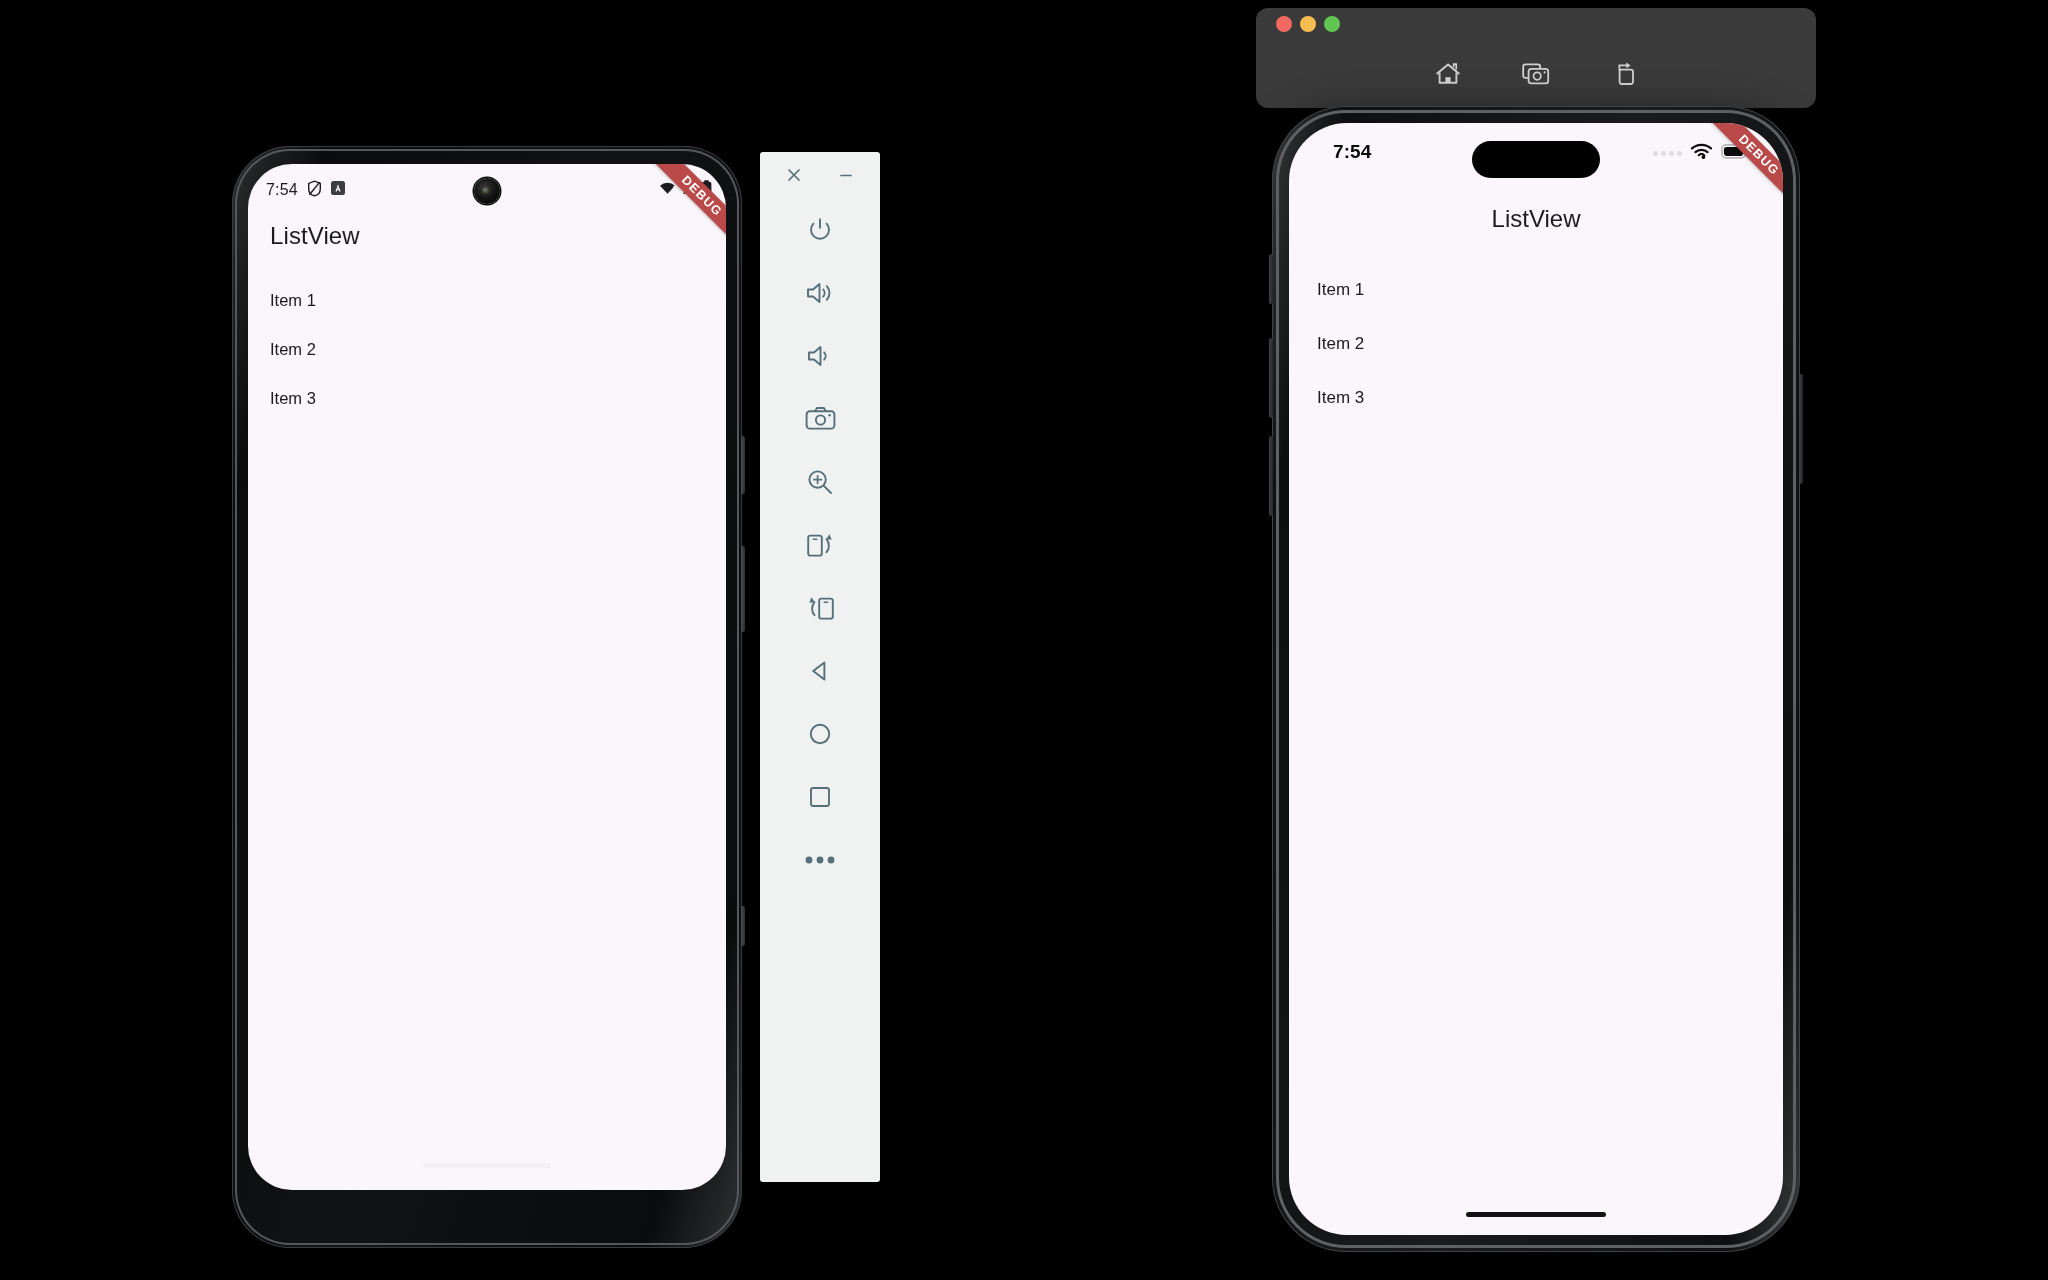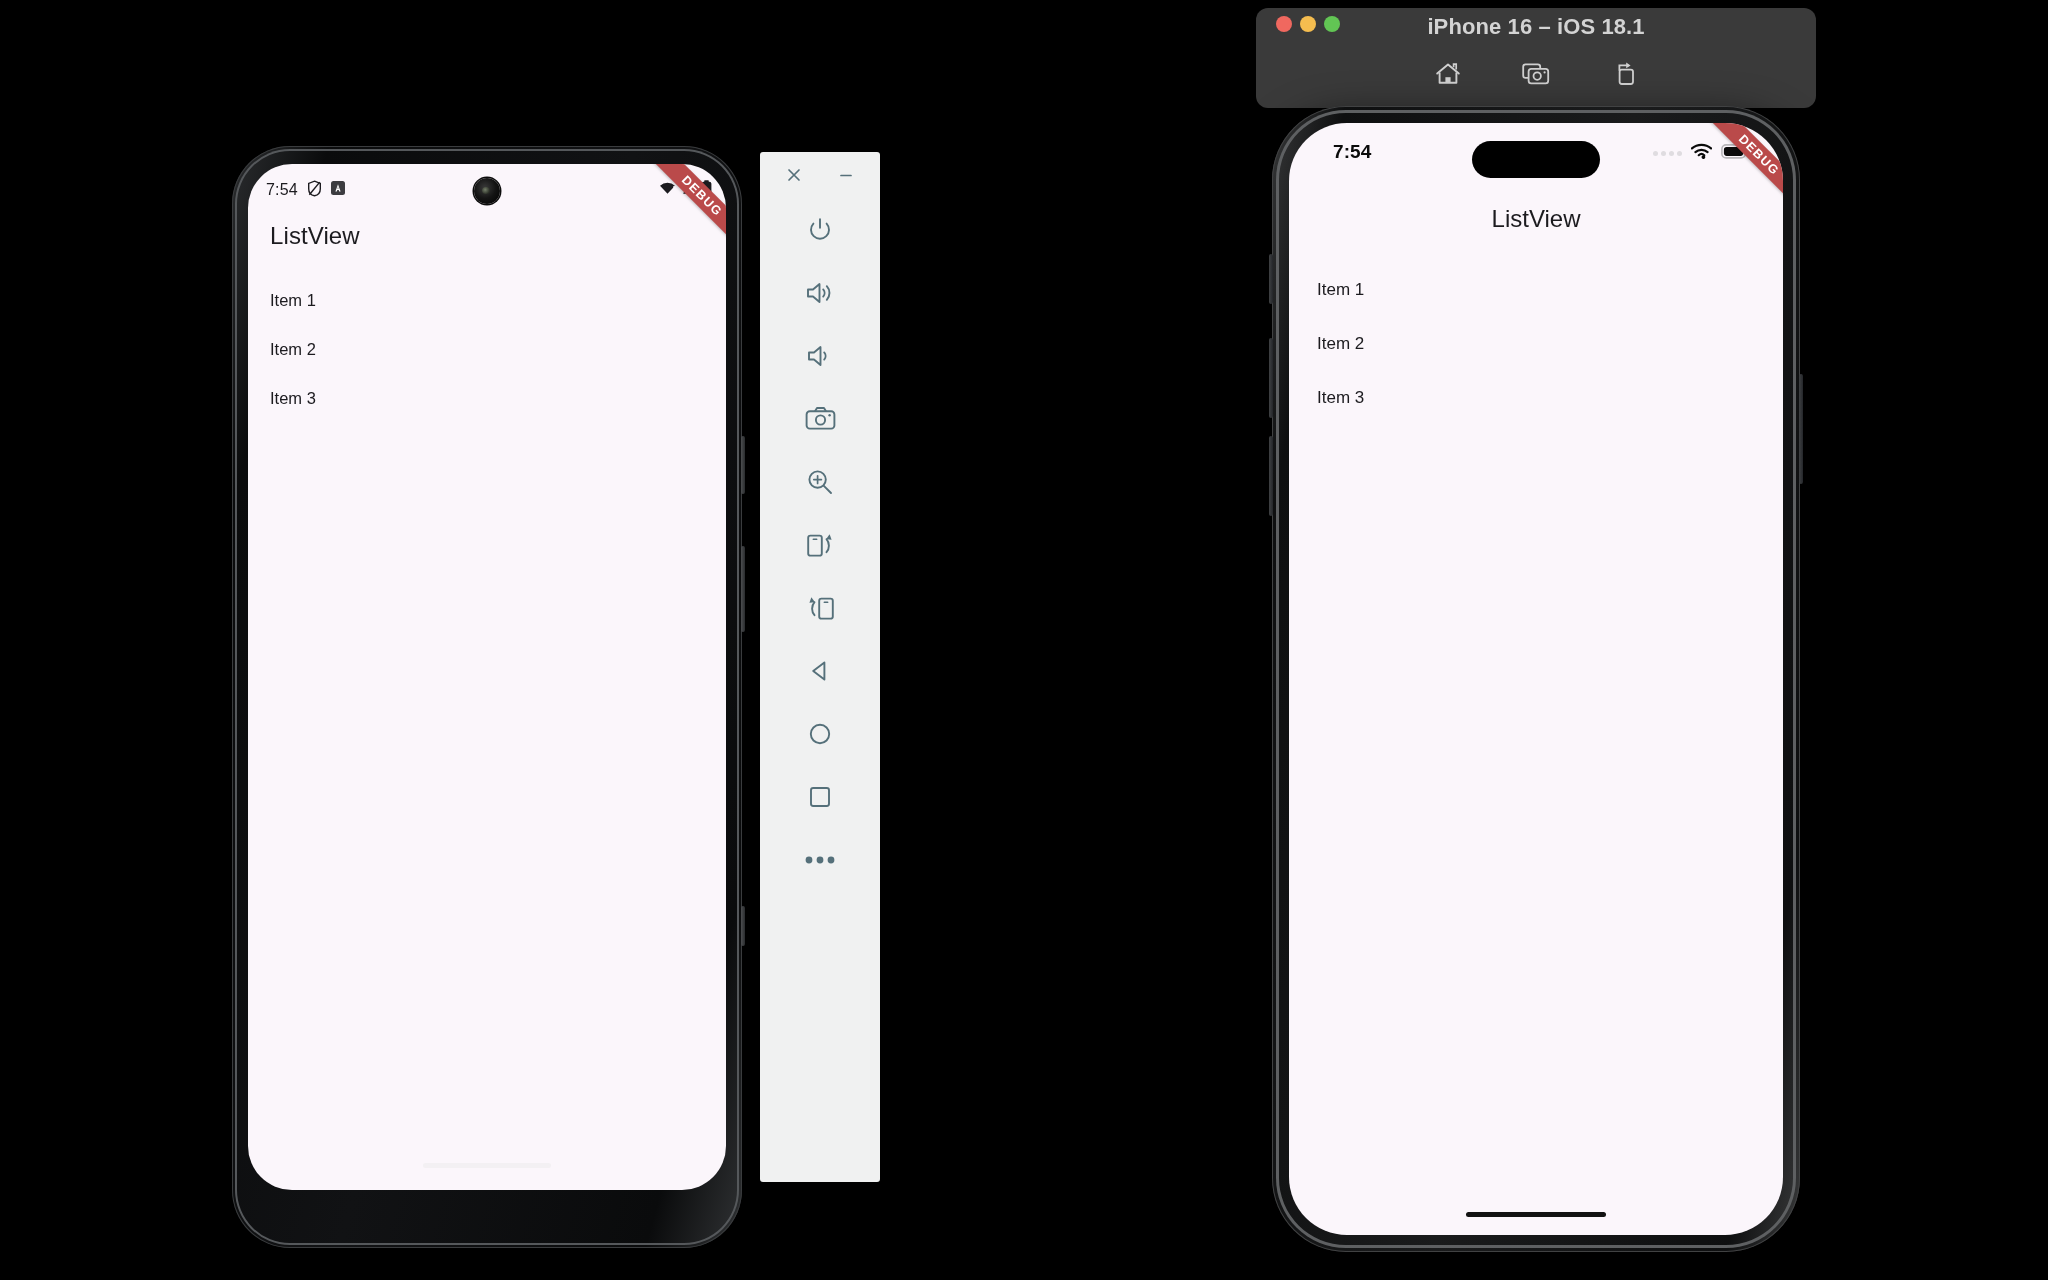--- a/index.html
+++ b/index.html
@@ -353,21 +353,20 @@
   </div>
 
   <div id="ios-window">
 
     <div class="ios-titlebar">
       <div class="ios-traffic">
         <span class="tl red"></span>
         <span class="tl yellow"></span>
         <span class="tl green"></span>
       </div>
-      <div class="ios-title">iPhone 16 – iOS 18.1</div>
       <div class="ios-tb-icons">
         <div class="ib" title="Home">
           <svg width="28" height="26" viewBox="0 0 28 26">
               <path d="M3.2 12.6 14 3.6l10.8 9" fill="none" stroke="#d0d0d0" stroke-width="1.9" stroke-linecap="round" stroke-linejoin="round"></path>
               <path d="M5.6 11.6v10.2h16.8V11.6" fill="none" stroke="#d0d0d0" stroke-width="1.9" stroke-linejoin="round"></path>
               <rect x="11.4" y="16.2" width="5.2" height="5.6" fill="#d0d0d0"></rect>
               <path d="M19.6 6.2V3.2h2.6v5.2" fill="none" stroke="#d0d0d0" stroke-width="1.7"></path>
             </svg>
         </div>
         <div class="ib" title="Screenshot">

